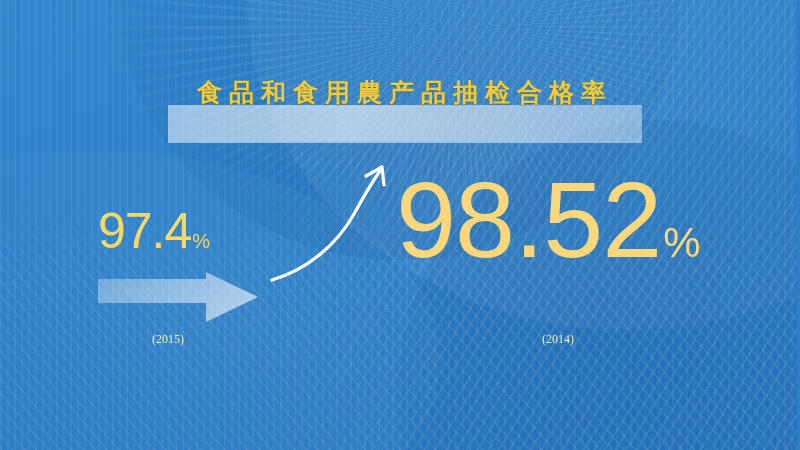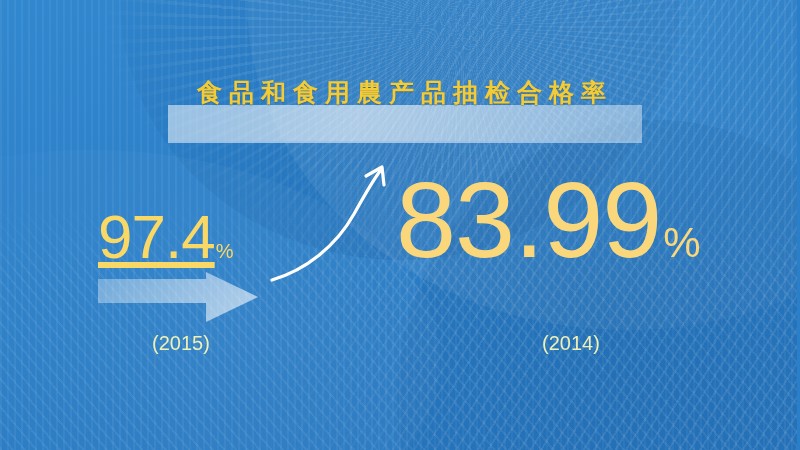--- a/index.html
+++ b/index.html
@@ -168,38 +168,38 @@
   #stat-2019 { left: 396px; top: 166px; width: 360px; }
 
   .stat-value {
     display: inline-block;
     font-family: "Liberation Sans", sans-serif;
     font-weight: 400;
     color: #fbd97a;
     line-height: 1;
     letter-spacing: -1px;
   }
-  #value-2015 { font-size: 62px; color: #fad866; text-decoration: underline; }
+  #value-2015 { font-size: 50px; color: #fad866; }
   #value-2019 { font-size: 108px; color: #fbd77c; }
 
   .stat-pct {
     display: inline-block;
     font-family: "Liberation Sans", sans-serif;
     font-weight: 400;
     line-height: 1;
     color: #fbd97a;
     vertical-align: baseline;
   }
   #pct-2015 { font-size: 20px; color: #fad866; margin-left: 1px; }
   #pct-2019 { font-size: 42px; color: #fbd77c; margin-left: 2px; }
 
   .stat-year {
     position:absolute;
-    font-family: Liberation Sans, sans-serif;
-    font-size: 20px;
+    font-family: Liberation Serif, serif;
+    font-size: 12px;
     color: #eef0b4;
     white-space: nowrap;
   }
   #year-2015 { left: 54px; top: 126px; }
   #year-2019 { left: 146px; top: 166px; }
 
 </style>
 </head>
 <body>
 
@@ -240,17 +240,17 @@
       <path d="M104,18 L120,9 L122,27" fill="none" stroke="#ffffff" stroke-width="3.2" stroke-linecap="round" stroke-linejoin="round"></path>
     </svg>
   </div>
 
   <div class="stat" id="stat-2015">
     <span class="stat-value" id="value-2015">97.4</span><span class="stat-pct" id="pct-2015">%</span>
     <div class="stat-year" id="year-2015">(2015)</div>
   </div>
 
   <div class="stat" id="stat-2019">
-    <span class="stat-value" id="value-2019">83.99</span><span class="stat-pct" id="pct-2019">%</span>
+    <span class="stat-value" id="value-2019">98.52</span><span class="stat-pct" id="pct-2019">%</span>
     <div class="stat-year" id="year-2019">(2014)</div>
   </div>
 
 </div>
 
 </body></html>

